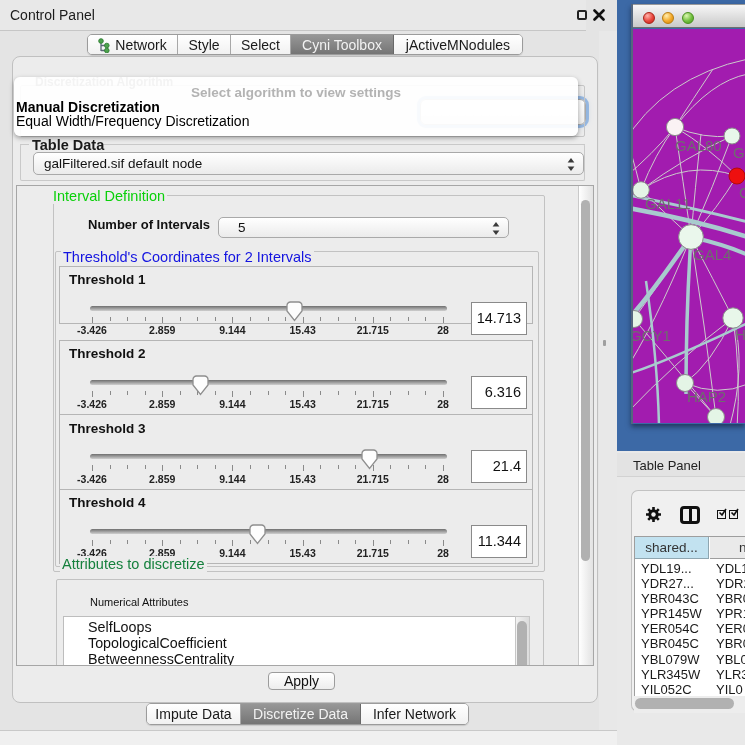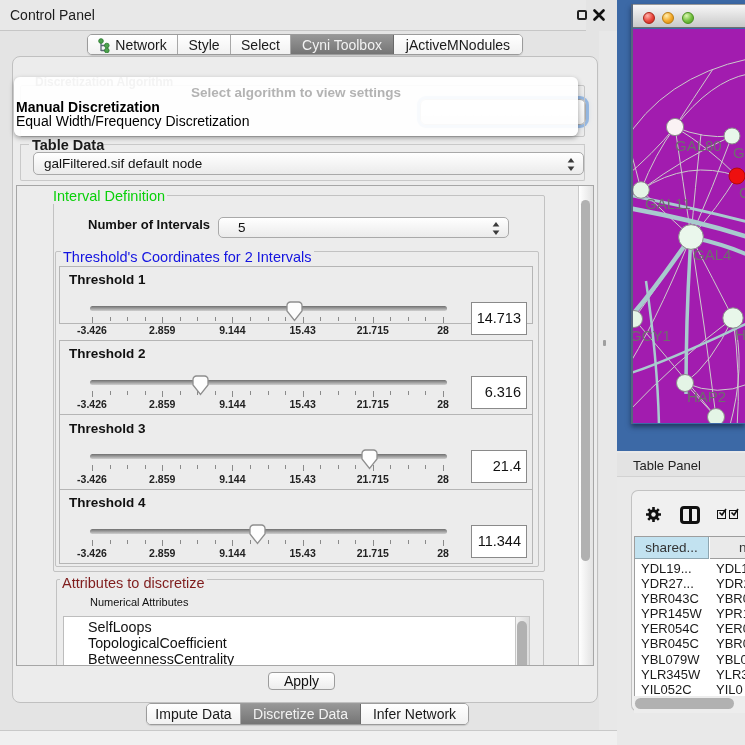--- a/index.html
+++ b/index.html
@@ -220,21 +220,21 @@
           <div class="abs" style="left:287.8px;top:57.5px;width:50px;text-align:center;font-size:10.5px;font-weight:bold;color:#222;">21.715</div>
           <div class="abs" style="left:358.0px;top:57.5px;width:50px;text-align:center;font-size:10.5px;font-weight:bold;color:#222;">28</div>
           <svg class="abs" style="left:188.5px;top:34px;" width="17" height="21" viewBox="0 0 17 21">
             <path d="M4.5,1 h8 a3.5,3.5 0 0 1 3.5,3.5 v5.5 l-7.5,9.5 l-7.5,-9.5 v-5.5 a3.5,3.5 0 0 1 3.5,-3.5 z" fill="#fdfdfd" stroke="#8e8e8e" stroke-width="1.3"></path>
           </svg>
           <div class="abs" style="left:411px;top:35px;width:56px;height:33px;background:#fff;border:1px solid #8a8a8a;font-size:14.5px;color:#111;text-align:right;line-height:31px;padding-right:5px;">11.344</div>
         </div>
       </div>
 
     <div class="abs" style="left:39px;top:393px;width:488px;height:120px;border:1px solid #c2c2c2;border-radius:2px;"></div>
-    <div class="abs" style="left:43px;top:389px;background:#ececec;padding:0 2px;font-size:14.5px;color:#7f1d1d;">Attributes to discretize</div>
+    <div class="abs" style="left:43px;top:370px;background:#ececec;padding:0 2px;font-size:14.5px;color:#15803d;">Attributes to discretize</div>
     <div class="abs" style="left:41px;top:410px;font-size:11px;font-weight:normal;color:#111;margin-left:32px;">Numerical Attributes</div>
     <div class="abs" style="left:46px;top:430px;width:452px;height:50px;background:#ffffff;border:1px solid #bdbdbd;border-right:none;">
       <div style="font-size:14.3px;color:#111;padding-left:24px;line-height:16px;padding-top:2px;">SelfLoops<br>TopologicalCoefficient<br>BetweennessCentrality</div>
     </div>
     <div class="abs" style="left:498px;top:430px;width:15px;height:50px;background:linear-gradient(90deg,#f2f2f2,#dcdcdc);border:1px solid #c6c6c6;"></div>
     <div class="abs" style="left:500px;top:435px;width:10px;height:52px;background:#b1b1b1;border-radius:5px;"></div>
   </div>
 
   <div class="abs" style="left:268px;top:672px;width:67px;height:18px;background:linear-gradient(#ffffff,#ededed);border:1px solid #9c9c9c;border-radius:4px;text-align:center;font-size:14px;color:#111;line-height:16px;">Apply</div>
 

